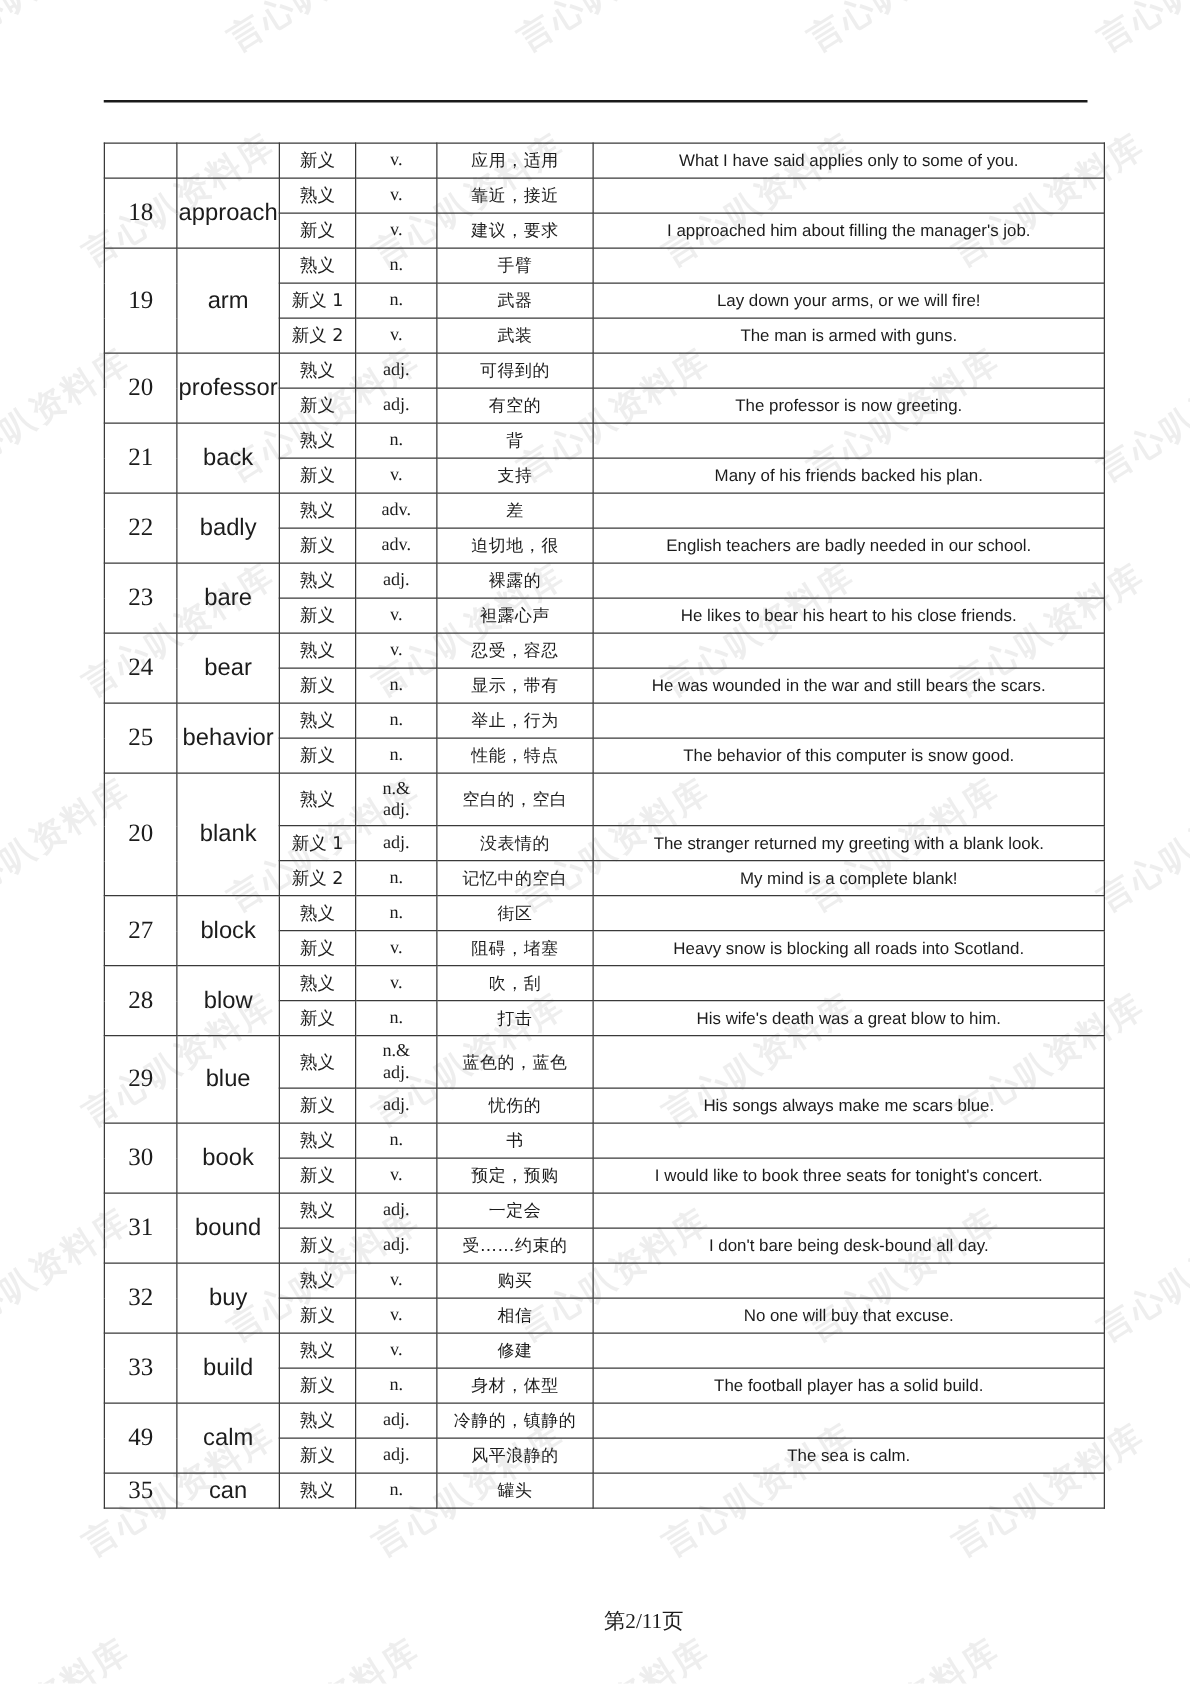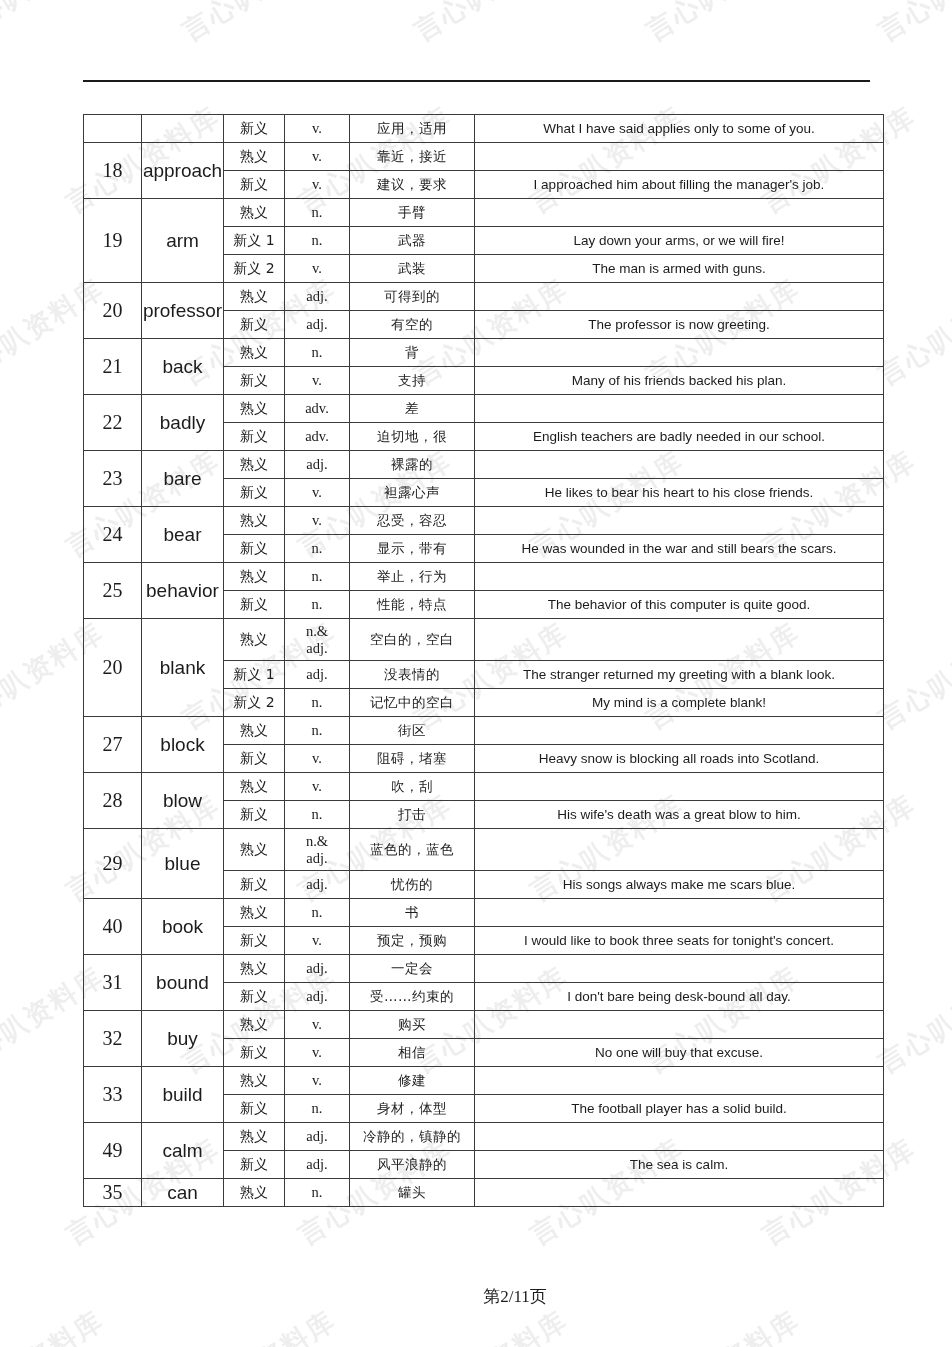--- a/index.html
+++ b/index.html
@@ -302,21 +302,21 @@
           <td class="cell-word" rowspan="2">behavior</td>
           <td class="cell-sense">熟义</td>
           <td class="cell-pos">n.</td>
           <td class="cell-meaning">举止，行为</td>
           <td class="cell-example"></td>
         </tr>
         <tr class="r-short">
           <td class="cell-sense">新义</td>
           <td class="cell-pos">n.</td>
           <td class="cell-meaning">性能，特点</td>
-          <td class="cell-example">The behavior of this computer is quite good.</td>
+          <td class="cell-example">The behavior of this computer is snow good.</td>
         </tr>
         <tr class="r-tall">
           <td class="cell-num" rowspan="3">20</td>
           <td class="cell-word" rowspan="3">blank</td>
           <td class="cell-sense">熟义</td>
           <td class="cell-pos">
             <span class="stack">n.&amp;</span>
             <span class="stack">adj.</span>
           </td>
           <td class="cell-meaning">空白的，空白</td>
@@ -373,21 +373,21 @@
           <td class="cell-meaning">蓝色的，蓝色</td>
           <td class="cell-example"></td>
         </tr>
         <tr class="r-short">
           <td class="cell-sense">新义</td>
           <td class="cell-pos">adj.</td>
           <td class="cell-meaning">忧伤的</td>
           <td class="cell-example">His songs always make me scars blue.</td>
         </tr>
         <tr class="r-short">
-          <td class="cell-num" rowspan="2">40</td>
+          <td class="cell-num" rowspan="2">30</td>
           <td class="cell-word" rowspan="2">book</td>
           <td class="cell-sense">熟义</td>
           <td class="cell-pos">n.</td>
           <td class="cell-meaning">书</td>
           <td class="cell-example"></td>
         </tr>
         <tr class="r-short">
           <td class="cell-sense">新义</td>
           <td class="cell-pos">v.</td>
           <td class="cell-meaning">预定，预购</td>

